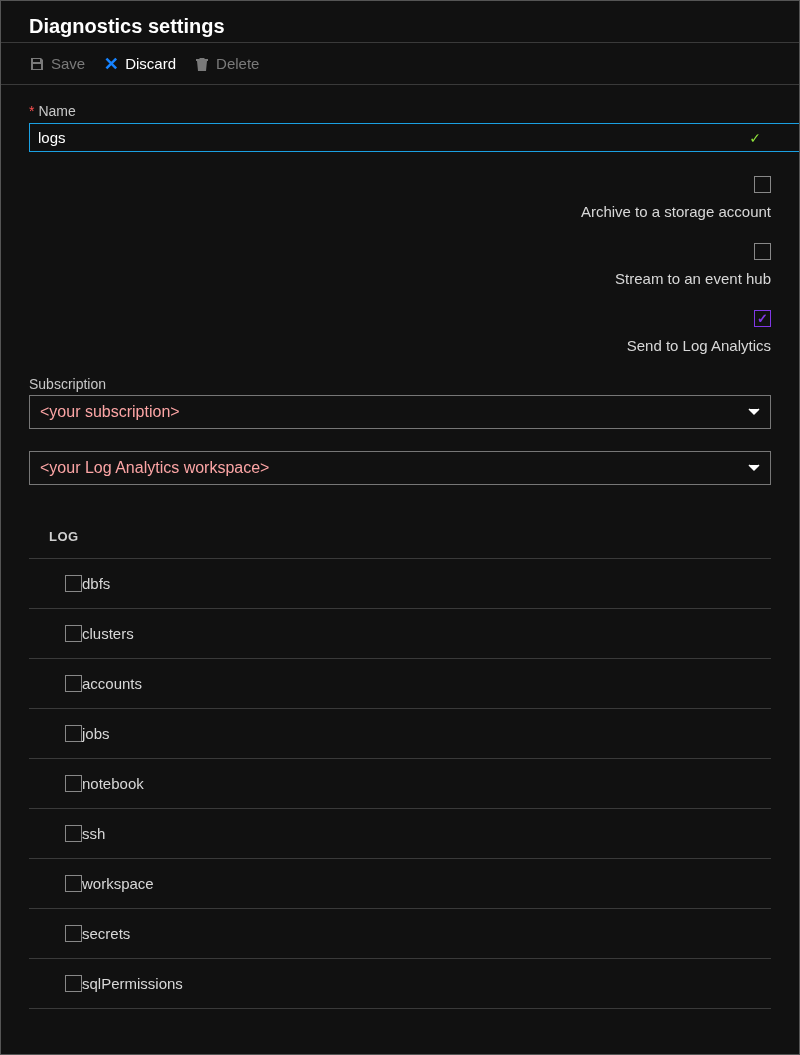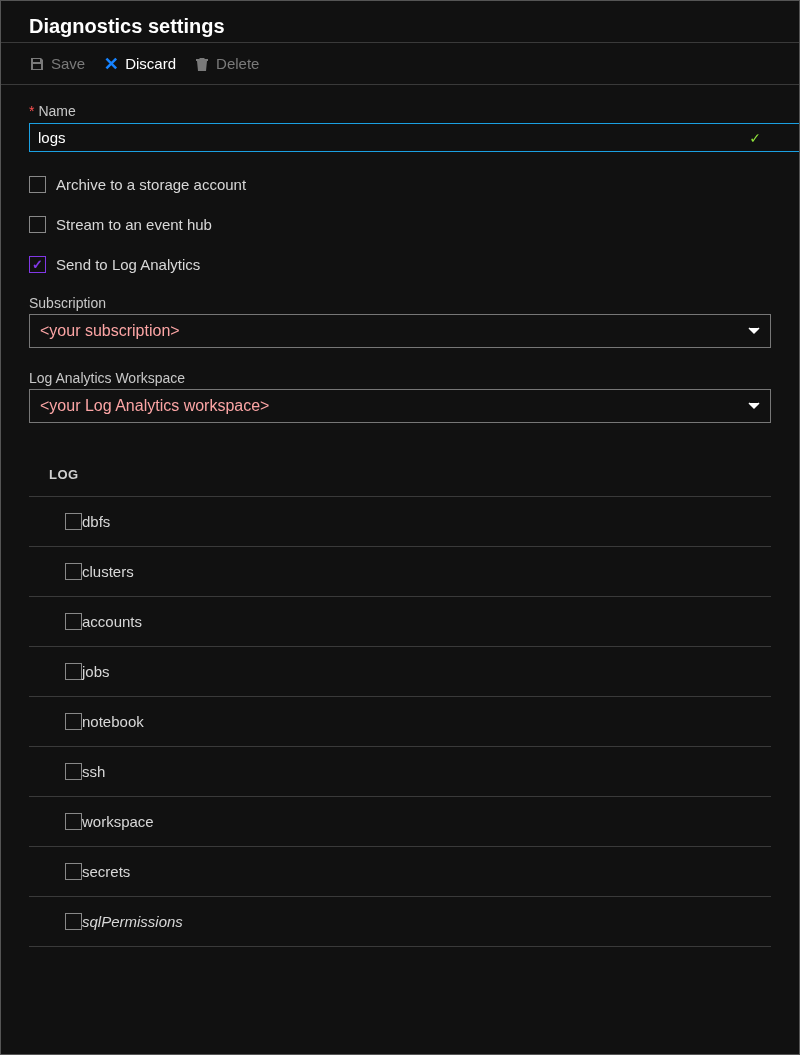--- a/index.html
+++ b/index.html
@@ -51,21 +51,21 @@
       background: #111;
       border: 1px solid #1ba0e2;
       color: #fff;
       padding: 5px 28px 5px 8px;
       font-size: 15px;
       font-family: inherit;
       outline: none;
     }
     .valid-check { position:absolute; right:10px; top:50%; transform:translateY(-50%); color:#8fe23b; font-size:14px; }
     .checkbox-row {
-      display:flex; align-items:flex-end; gap:10px; margin-top:24px;
+      display:flex; align-items:flex-end; gap:10px; margin-top:24px;flex-direction:column;
     }
     .checkbox-row.subspace { margin-top:23px; }
     .cb {
       width:17px; height:17px; border:1px solid #888; background:transparent; display:flex; align-items:center; justify-content:center; cursor:pointer;
     }
     .cb.checked { border-color:#8138e6; }
     .cb.checked::after { content:"✓"; color:#8138e6; font-size:13px; font-weight:bold; line-height:1;}
     .cb-label { color:#d8d8d8; font-size:15px; }
     .subfield { margin-top:22px; }
     .subfield-label { color:#c8c8c8; font-size:14px; margin-bottom:3px; }
@@ -86,21 +86,21 @@
       margin-bottom:14px;
       font-weight:600;
       margin-left:20px;
     }
     .log-list { margin-top:6px; }
     .log-item {
       display:flex; align-items:center;
       padding:16px 0 16px 36px;
       border-top:1px solid #3a3a3a;
     }
-    .log-item:last-child { border-bottom:1px solid #3a3a3a;font-style:italic; }
+    .log-item:last-child { border-bottom:1px solid #3a3a3a; }
     .log-cb {
       width:17px; height:17px; border:1px solid #888; background:transparent; cursor:pointer;
     }
     .log-label { color:#d8d8d8; font-size:15px; }
   </style>
 </head>
 <body>
 
 <div class="header">
   <h1>Diagnostics settings</h1>
@@ -161,21 +161,20 @@
       <span>&lt;your subscription&gt;</span>
       <span class="chevron">
         <svg width="12" height="8" viewBox="0 0 12 8">
             <path fill="#fff" d="M1 1l5 5 5-5" stroke="#fff" stroke-width="1.5"></path>
           </svg>
       </span>
     </div>
   </div>
 
   <div class="subfield">
-    <div class="subfield-label">Log Analytics Workspace</div>
     <div class="select">
       <span>&lt;your Log Analytics workspace&gt;</span>
       <span class="chevron">
         <svg width="12" height="8" viewBox="0 0 12 8">
             <path fill="#fff" d="M1 1l5 5 5-5" stroke="#fff" stroke-width="1.5"></path>
           </svg>
       </span>
     </div>
   </div>
 

